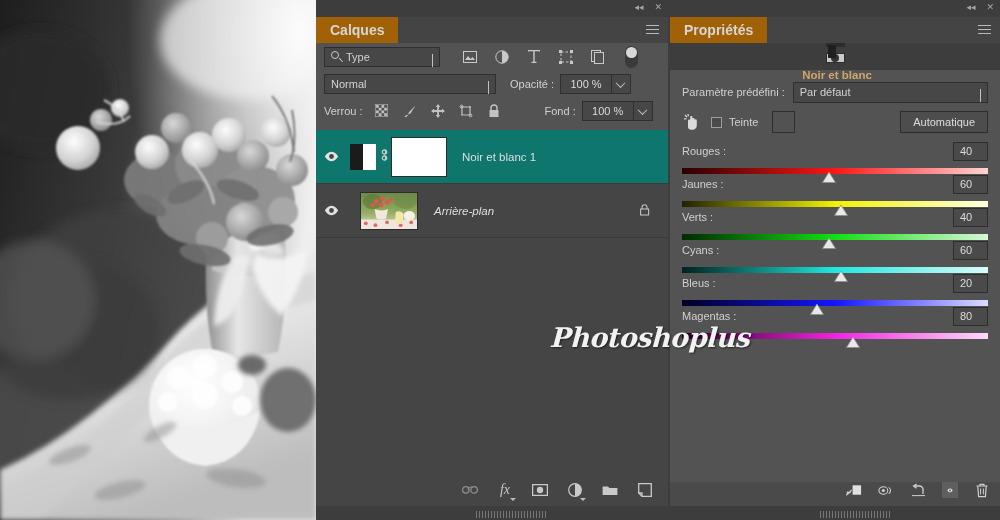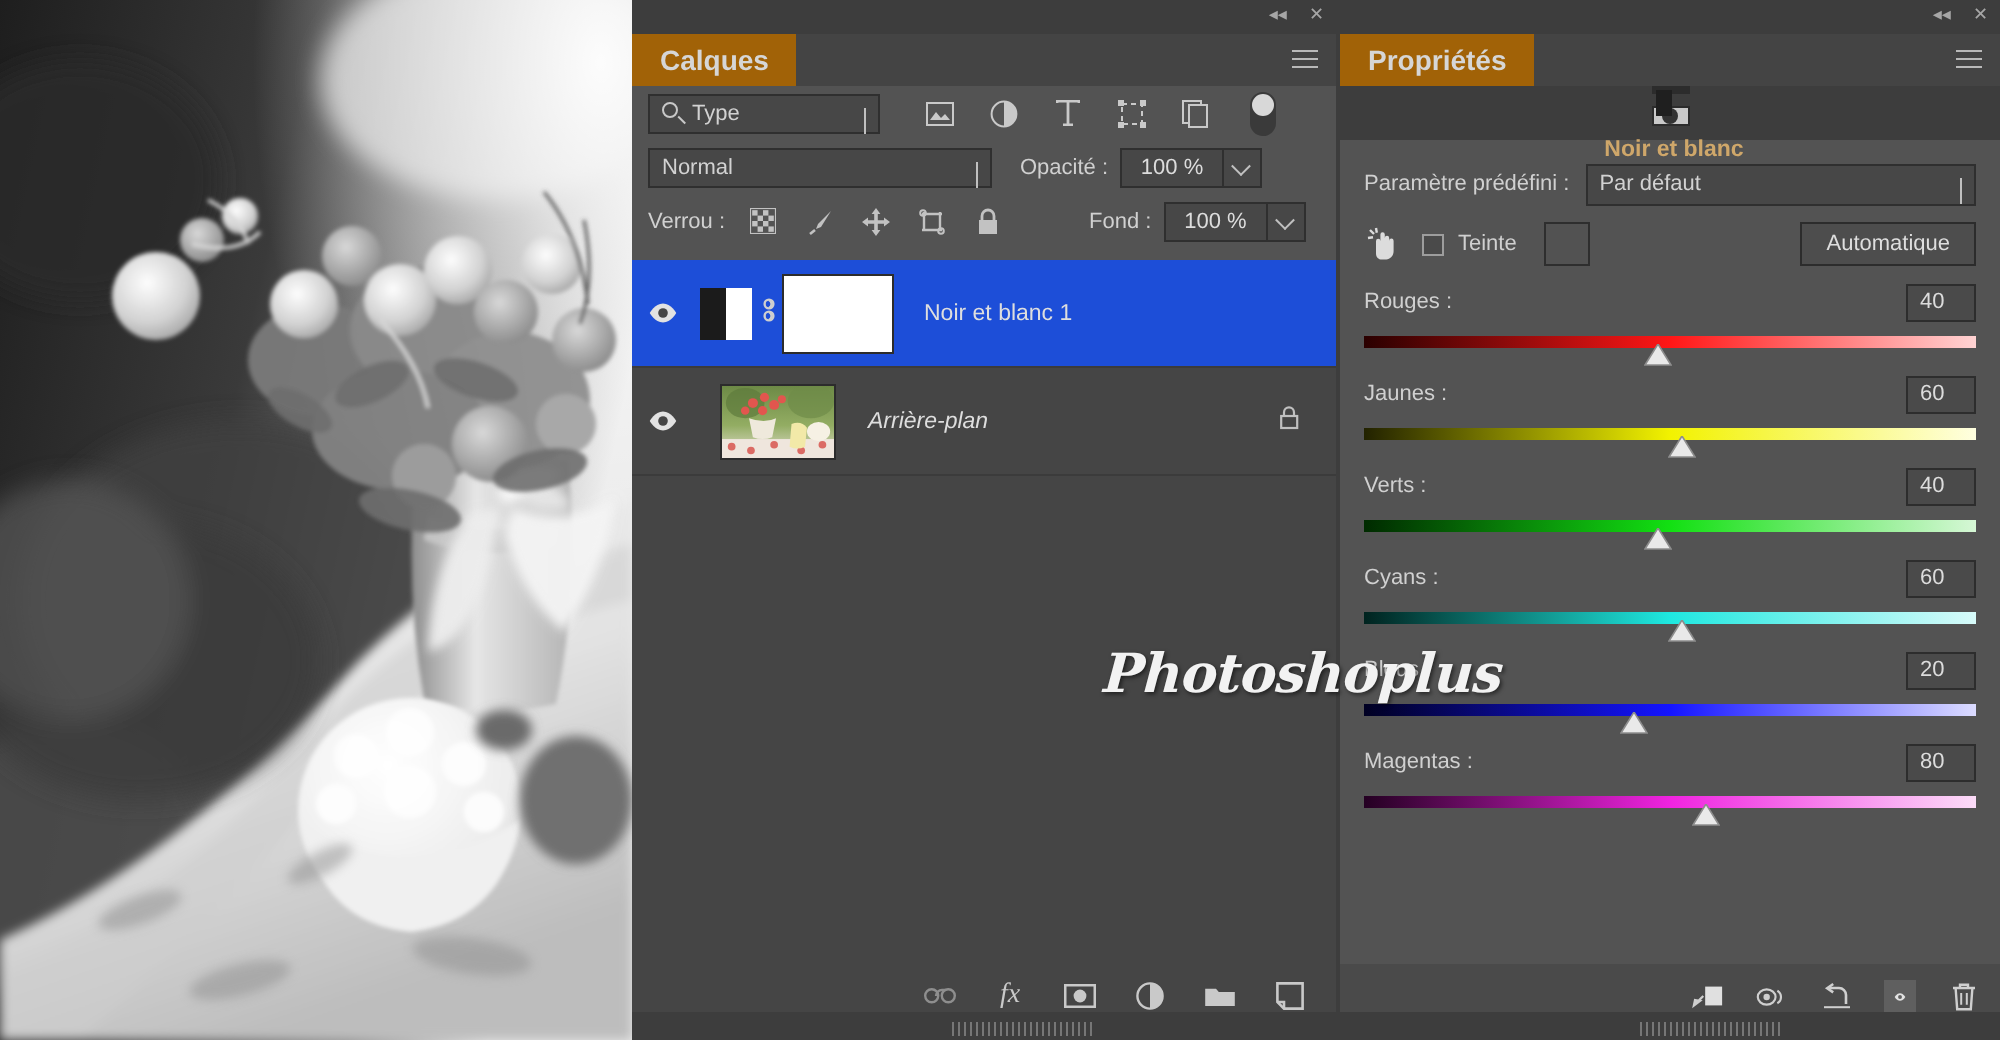--- a/index.html
+++ b/index.html
@@ -79,38 +79,38 @@
   .num-chev .chev-g { position:absolute; left:5px; top:6px; }
 
   .lock-icons { display:flex; align-items:center; gap: 14px; margin-left: 12px; }
   .lock-ic { width: 14px; height: 14px; color:#c2c2c2; display:flex; align-items:center; justify-content:center; cursor:pointer; }
 
   
   #layer-list { position: absolute; left: 0; top: 130px; right: 0; bottom: 38px;
                 background: #454545; }
   .layer-row { position: relative; height: 54px; display: flex; align-items: center;
                border-bottom: 1px solid #3b3b3b; cursor: pointer; }
-  .layer-row.selected { background: #1d4ed8; }
+  .layer-row.selected { background: #0f766e; }
   .eye-cell { width: 30px; display:flex; justify-content:center; align-items:center; cursor:pointer; }
   .eye { width: 15px; height: 11px; position: relative; }
   .eye svg { display:block; }
   .thumb-adj { width: 26px; height: 26px; background:#fff; position: relative; margin-left: 4px; flex:none; }
   .thumb-adj::before { content:""; position:absolute; left:0; top:0; width:13px; height:26px; background:#1b1b1b; }
   .link-ic { width: 16px; text-align:center; color:#cfcfcf; font-size: 12px; cursor:pointer; }
   .mask-thumb { width: 54px; height: 38px; background:#fff; border: 2px solid #ffffff;
                 outline: 1px solid #2c2c2c; flex:none; }
   .photo-thumb { width: 58px; height: 38px; margin-left: 14px; flex:none; border:1px solid #2c2c2c;
                  position: relative; overflow:hidden; }
   .layer-name { margin-left: 16px; color:#dedede; font-size: 11.5px; }
   .layer-name.it { font-style: italic; }
   .lock-badge { position:absolute; right: 18px; color:#c0c0c0; }
 
   
   .bottombar { position:absolute; left:0; right:0; bottom: 14px; height: 24px;
-               background:#454545; display:flex; align-items:flex-end; }
+               background:#454545; display:flex; align-items:flex-start; }
   .bottombar.props { background:#4a4a4a; justify-content:flex-end; padding-right: 10px; gap: 16px; }
   .bb-icons { display:flex; align-items:center; gap: 19px; margin-left: 146px; }
   .bb-ic { width:16px; height:16px; color:#c9c9c9; display:flex; align-items:center;
            justify-content:center; cursor:pointer; position:relative; }
   .bb-ic.active { background:#5f5f5f; }
   .sub-caret { position:absolute; right:-3px; bottom:-3px; width:0;height:0;
                border-left:3px solid transparent; border-right:3px solid transparent;
                border-top:3px solid #bdbdbd; }
 
   .statusbar { position:absolute; left:0; right:0; bottom:0; height:14px; background:#3d3d3d; }
@@ -135,21 +135,21 @@
 
   .hand-ic { width: 18px; height: 18px; color:#d9d9d9; }
   .cbox { width:11px; height:11px; border:1px solid #9d9d9d; background:#4a4a4a; cursor:pointer; }
   .swatch { width:23px; height:22px; background:#525252; border:1px solid #2e2e2e; cursor:pointer; }
   .btn {
     background:#4d4d4d; border:1px solid #2c2c2c; color:#dedede;
     font-size:11px; padding: 4px 12px; cursor:pointer;
   }
 
   .sliders { margin-top: 6px; }
-  .sl-group { margin-bottom: 13px; }
+  .sl-group { margin-bottom: 0; }
   .sl-head { display:flex; align-items:center; justify-content:space-between; height: 20px; }
   .sl-label { color:#d0d0d0; font-size:11px; }
   .sl-val { width:35px; height:19px; background:#4a4a4a; border:1px solid #2d2d2d;
             color:#dcdcdc; font-size:11px; display:flex; align-items:center;
             padding-left:6px; cursor:text; }
   .track { position:relative; height: 6px; margin-top:7px; }
   .track .bar { position:absolute; left:0; right:0; top:0; height:6px; }
   .knob { position:absolute; top:4px; width:14px; height:11px; margin-left:-7px; cursor:pointer; }
   .knob svg { display:block; }
 

